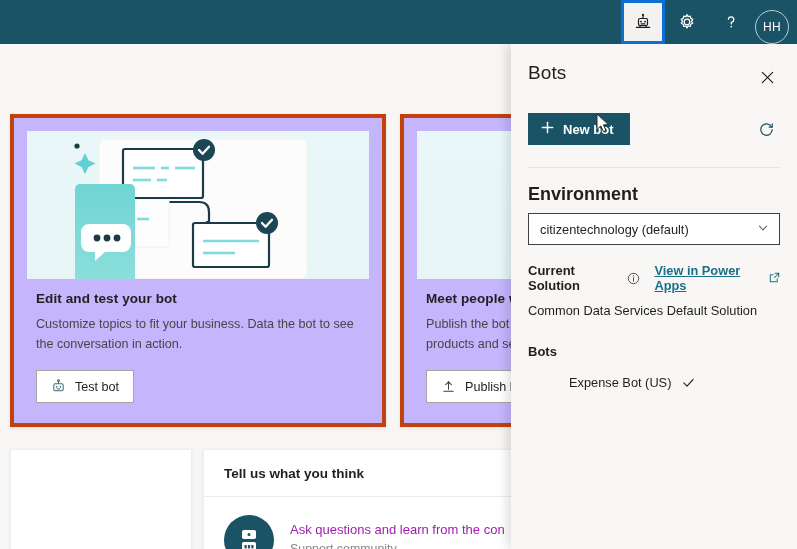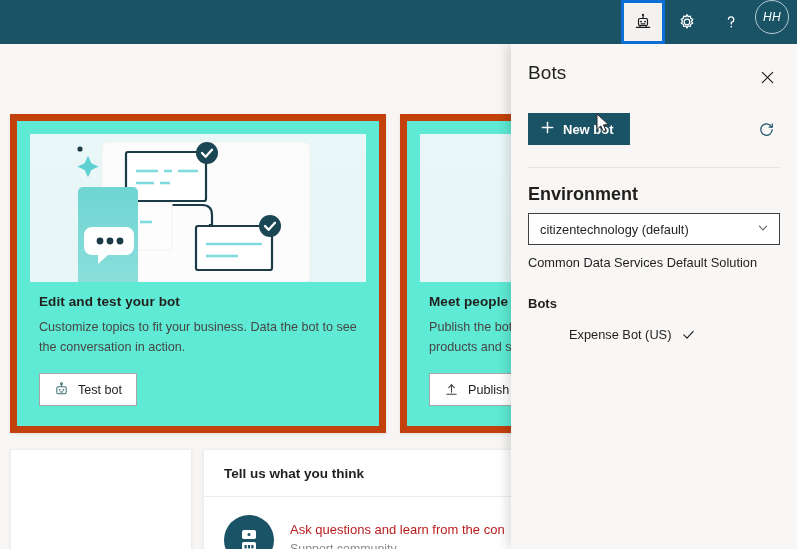--- a/index.html
+++ b/index.html
@@ -16,21 +16,21 @@
 
   
   .topbar {
     position: absolute; top: 0; left: 0;
     width: 797px; height: 44px;
     background: #1b5366;
     display: flex; align-items: center;
     justify-content: flex-end;
     z-index: 40;
   }
-  .topbar-actions { display: flex; align-items: flex-start; height: 44px; font-style: italic; }
+  .topbar-actions { display: flex; align-items: flex-end; height: 44px; }
   .tb-btn {
     width: 44px; height: 44px;
     display: flex; align-items: center; justify-content: center;
     color: #ffffff;
     position: relative;
     box-sizing: border-box;
   }
   .tb-btn.active {
     background: #f3f2f1;
     color: #1b1b1b;
@@ -53,22 +53,22 @@
     width: 797px; height: 505px;
     background: #f7f6f5;
     overflow: hidden;
   }
   .cards-row {
     position: absolute; top: 70px; left: 10px;
     display: flex; gap: 14px;
   }
   .card {
     width: 376px;
-    background: #5eead4;
-    border: 7px solid #c2410c;
+    background: #c4b5fd;
+    border: 4px solid #c2410c;
     box-shadow: 0 1px 3px rgba(0,0,0,.09);
     box-sizing: border-box;
     overflow: hidden;
   }
   .card-art {
     height: 148px; margin: 13px 13px 0 13px;
     background: linear-gradient(180deg,#eaf7f8 0%, #e7f5f7 100%);
     position: relative; overflow: hidden;
   }
   .card-body { padding: 12px 22px 20px 22px; }
@@ -111,21 +111,21 @@
   .feedback-item {
     display: flex; align-items: flex-start; gap: 16px;
     padding: 18px 20px 22px 20px;
   }
   .fb-icon {
     width: 50px; height: 50px; flex: 0 0 50px;
     border-radius: 50%; background: #1b5366;
     display: flex; align-items: center; justify-content: center;
   }
   .fb-text { padding-top: 7px; }
-  .fb-title { font-size: 13px; color: #b91c1c; }
+  .fb-title { font-size: 13px; color: #a21caf; }
   .fb-sub { font-size: 12.4px; color: #8a8886; margin-top: 5px; }
 
   
   .panel {
     position: absolute; top: 44px; right: 0;
     width: 286px; height: 505px;
     background: #f8f7f6;
     box-shadow: -4px 0 10px rgba(0,0,0,.13);
     z-index: 30;
     box-sizing: border-box;
@@ -370,20 +370,40 @@
     <div class="field-label">Environment</div>
     <div class="select">
       <span>citizentechnology (default)</span>
       <span>
         <svg width="12" height="12" viewBox="0 0 12 12" fill="none" stroke="#605e5c" stroke-width="1.1" stroke-linecap="round">
           <path d="M2.5 4.2 L6 8 L9.5 4.2"></path>
         </svg>
       </span>
     </div>
 
+    <div class="solution-row">
+      <span class="solution-label">Current Solution</span>
+      <span class="info-icon">
+        <svg width="13" height="13" viewBox="0 0 14 14" fill="none" stroke="#484644" stroke-width="1">
+          <circle cx="7" cy="7" r="5.6"></circle>
+          <line x1="7" y1="6.2" x2="7" y2="10" stroke-linecap="round"></line>
+          <circle cx="7" cy="4.2" r=".65" fill="#484644" stroke="none"></circle>
+        </svg>
+      </span>
+      <span class="pa-link">
+        <span>View in Power Apps</span>
+        <span>
+          <svg width="11" height="11" viewBox="0 0 12 12" fill="none" stroke="#1b6f86" stroke-width="1.1" stroke-linecap="round">
+            <path d="M6.6 1.4 H10.6 V5.4"></path>
+            <path d="M10.6 1.4 L6 6"></path>
+            <path d="M9 7.4 V10.6 H1.4 V3 H4.6"></path>
+          </svg>
+        </span>
+      </span>
+    </div>
 
     <div class="solution-value">Common Data Services Default Solution</div>
 
     <div class="bots-label">Bots</div>
 
     <div class="bot-row">
       <span class="bot-name">Expense Bot (US)</span>
       <span class="check">
         <svg width="15" height="15" viewBox="0 0 16 16" fill="none" stroke="#1b1b1b" stroke-width="1.2" stroke-linecap="round" stroke-linejoin="round">
           <path d="M3 8.4 L6.4 11.8 L13 4.6"></path>

